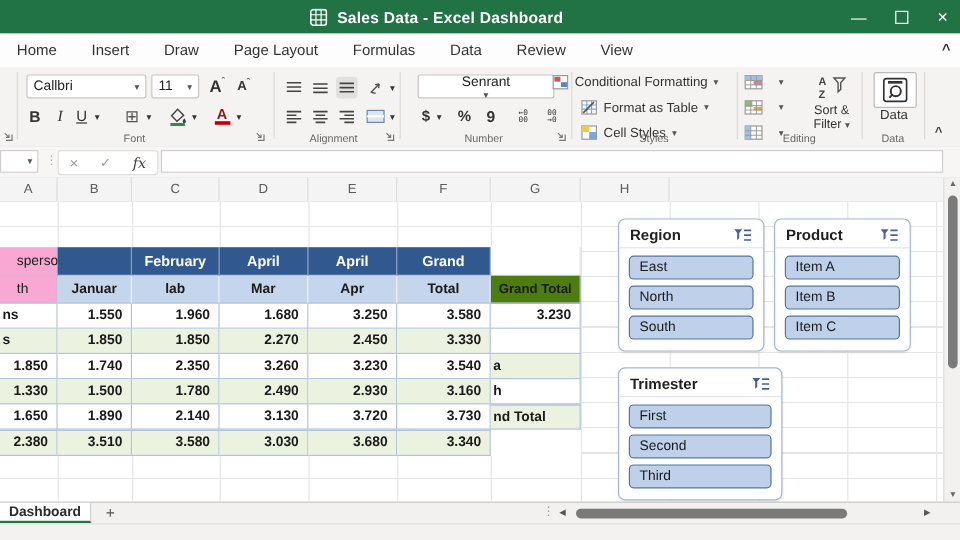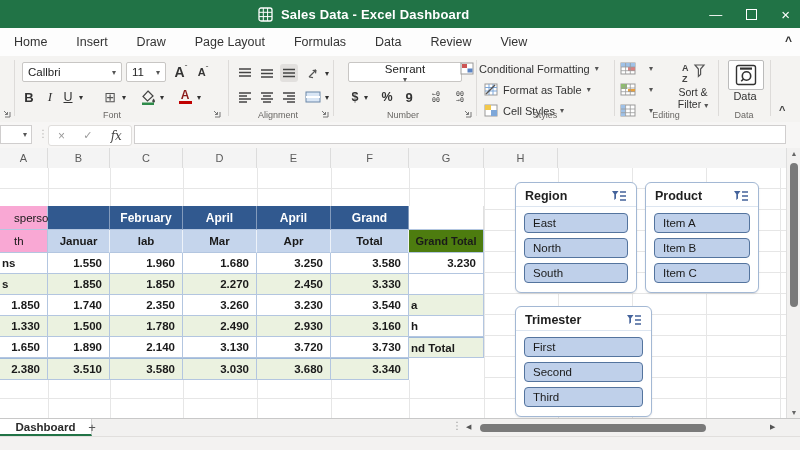--- a/index.html
+++ b/index.html
@@ -82,21 +82,21 @@
   .sl-item{height:20px;line-height:18px;background:#bfd0ea;border:1px solid #54749e;border-radius:4px;
            padding-left:8px;font-size:11.5px;color:#1a1a1a;box-sizing:border-box;}
 
   
   .vscroll{position:absolute;left:786px;top:148px;width:14px;height:270px;background:#f2f1f0;border-left:1px solid #dedede;box-sizing:border-box;}
   .varrow{position:absolute;left:0;width:14px;text-align:center;font-size:7px;color:#666;}
   .vthumb{position:absolute;left:2.5px;width:8px;top:15px;height:144px;background:#7a7a7a;border-radius:5px;}
 
   
   .tabbar{position:absolute;left:0;top:418px;width:800px;height:18px;background:#f2f1f0;border-top:1px solid #c8c8c8;box-sizing:border-box;}
-  .sheettab{position:absolute;left:0;top:0;height:17px;width:92px;background:#fff;border-right:1px solid #d0d0d0;
+  .sheettab{position:absolute;left:0;top:0;height:17px;width:76px;background:#fff;border-right:1px solid #d0d0d0;
             border-bottom:2px solid #217346;box-sizing:border-box;display:flex;align-items:center;justify-content:center;
             font-size:11.5px;font-weight:700;color:#2b2b2b;}
   .addsheet{position:absolute;left:84px;top:0;height:17px;width:16px;display:flex;align-items:center;justify-content:center;color:#555;font-size:13px;}
   .hsplit{position:absolute;left:452px;top:1px;color:#999;font-size:10px;}
   .harrow{position:absolute;top:4px;font-size:7px;color:#555;}
   .hthumb{position:absolute;left:480px;top:4.5px;width:226px;height:8px;background:#7a7a7a;border-radius:4px;}
 
   .statusbar{position:absolute;left:0;top:436px;width:800px;height:14px;background:#f3f2f1;border-top:1px solid #e1dfdd;box-sizing:border-box;}
 
   svg{display:block;}

